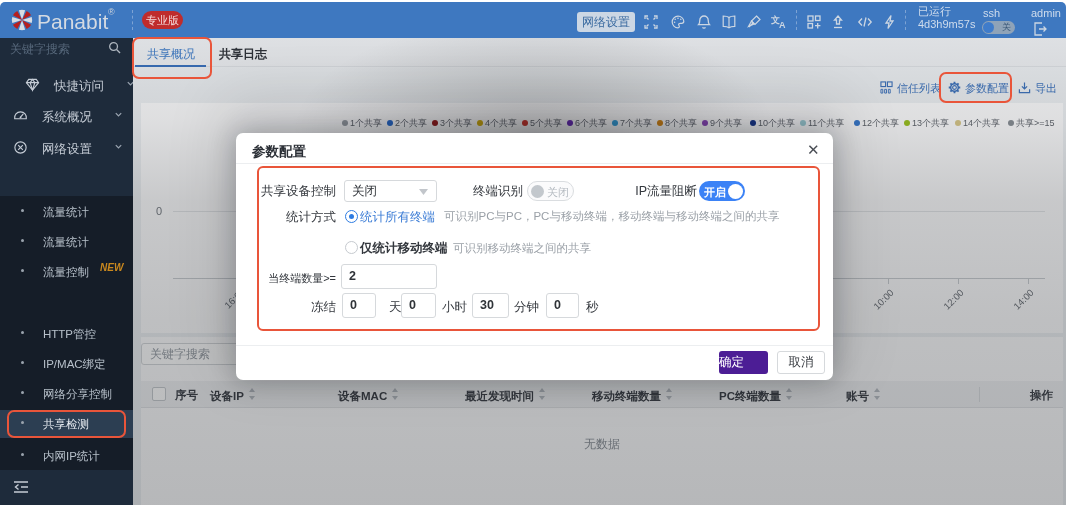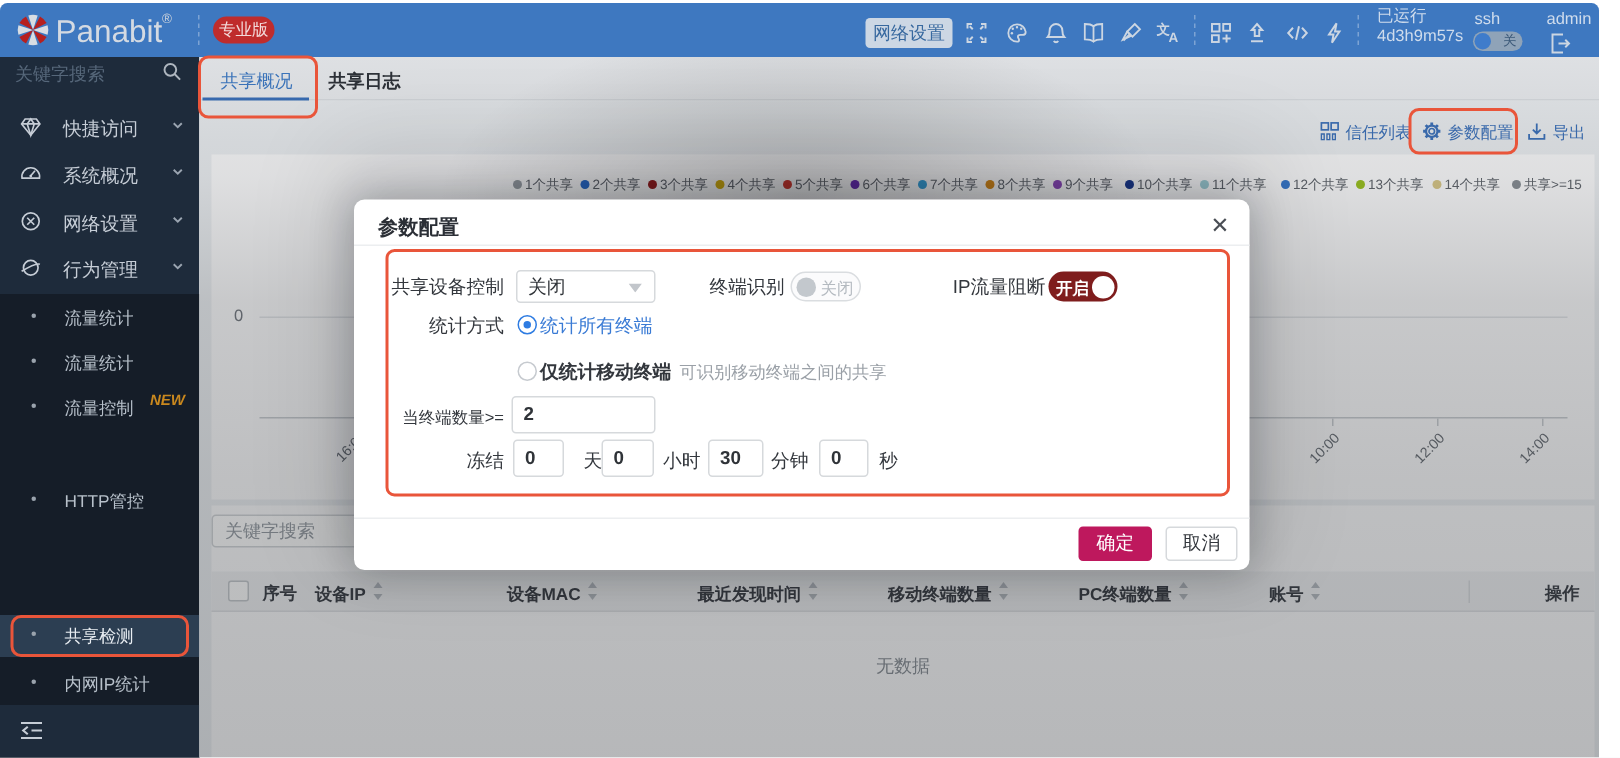--- a/index.html
+++ b/index.html
@@ -70,30 +70,30 @@
 
 #modal{position:absolute;left:236px;top:133px;width:597px;height:247px;background:#fff;border-radius:7px;z-index:100;
 box-shadow:0 0 26px 3px rgba(8,12,16,0.23),0 -20px 60px 15px rgba(8,12,16,0.10);}
 #mtitle{position:absolute;left:16px;top:10px;font-size:13.5px;font-weight:bold;color:#2b2f36;}
 #mclose{position:absolute;left:571px;top:8px;font-size:15px;color:#4a4e55;}
 #mhr{position:absolute;left:0;top:30px;width:597px;height:1px;background:#eceef0;}
 #fhr{position:absolute;left:0;top:212px;width:597px;height:1px;background:#eceef0;}
 .mlab{position:absolute;font-size:12.5px;color:#33373d;text-align:right;width:106px;}
 .minput{position:absolute;background:#fff;border:1px solid #d6d9dc;border-radius:3px;font-size:12.5px;color:#2f3338;padding-left:7px;line-height:20px;}
 .mgray{position:absolute;font-size:11.5px;color:#9aa0a7;}
-#btn-ok{position:absolute;left:483px;top:218px;width:49px;height:23px;background:#be185d;border-radius:3px;color:#fff;font-size:12.5px;text-align:center;line-height:23px;}
+#btn-ok{position:absolute;left:483px;top:218px;width:49px;height:23px;background:#4c1d95;border-radius:3px;color:#fff;font-size:12.5px;line-height:23px;}
 #btn-cancel{position:absolute;left:541px;top:218px;width:48px;height:23px;background:#fff;border:1px solid #d6d9dc;border-radius:3px;color:#33373d;font-size:12.5px;text-align:center;line-height:21px;}
 .mlab2{position:absolute;font-size:12.5px;color:#33373d;}
 .radio{position:absolute;width:13px;height:13px;border:1px solid #c6cacf;border-radius:50%;background:#fff;}
 .radio.on{border:1.5px solid #2e7ce2;}
 .radio.on::after{content:"";position:absolute;left:2.5px;top:2.5px;width:5px;height:5px;border-radius:50%;background:#2e7ce2;}
 #tog1{position:absolute;left:291px;top:48px;width:47px;height:20px;border:1px solid #dadde0;border-radius:10px;background:#fbfbfc;}
 #tog1 .k{position:absolute;left:2.5px;top:2.5px;width:13px;height:13px;border-radius:50%;background:#c3c8cd;}
 #tog1 .t{position:absolute;left:19px;top:3px;font-size:11px;color:#b4bac0;}
-#tog2{position:absolute;left:463px;top:48px;width:46px;height:20px;border-radius:10px;background:#7f1d1d;}
+#tog2{position:absolute;left:463px;top:48px;width:46px;height:20px;border-radius:10px;background:#3b82f6;}
 #tog2 .t{position:absolute;left:5px;top:3.5px;font-size:11px;color:#fff;font-weight:bold;}
 #tog2 .k{position:absolute;right:2.5px;top:2.5px;width:15px;height:15px;border-radius:50%;background:#fff;}
 
 .ann{position:absolute;border:2.5px solid #e9553a;border-radius:7px;z-index:200;pointer-events:none;}
 </style></head>
 <body>
 <div id="topbar">
   <svg id="logo" viewBox="0 0 24 24">
     <g transform="translate(12,12)">
       <path d="M0,0 L-3.4,-10.6 A11.2,11.2 0 0,1 3.4,-10.6 Z" fill="#d8dde3"></path>
@@ -192,21 +192,21 @@
     </div>
 </div>
 <div id="sidebar">
   <div id="sb-search">
       <span class="ph">关键字搜索</span>
       <svg width="13" height="13" viewBox="0 0 14 14" fill="none" stroke="#aeb6bf" stroke-width="1.4">
         <circle cx="6" cy="6" r="4.2"></circle>
         <path d="M9.2 9.2L13 13"></path>
       </svg>
     </div>
-  <div class="mitem" style="top:32px;">
+  <div class="mitem" style="top:32px;margin-left:12px;">
     <svg class="mico" viewBox="0 0 16 16" fill="none" stroke="#c6cdd6" stroke-width="1.2">
         <path d="M4 2.5h8l2.5 3.5L8 14 1.5 6z"></path>
         <path d="M1.5 6h13M5.5 6L8 2.5 10.5 6 8 14z"></path>
       </svg>
     <span class="mtx">快捷访问</span>
     <svg class="chev" viewBox="0 0 10 10" fill="none" stroke="#9aa4b0" stroke-width="1.4">
         <path d="M2 3.5l3 3 3-3"></path>
       </svg>
   </div>
   <div class="mitem" style="top:63px;padding-left:44px;">
@@ -223,47 +223,45 @@
   <div class="mitem" style="top:95px;">
     <svg class="mico" viewBox="0 0 16 16" fill="none" stroke="#c6cdd6" stroke-width="1.2">
         <circle cx="8" cy="8" r="6"></circle>
         <path d="M5.5 5.5l5 5M10.5 5.5l-5 5"></path>
       </svg>
     <span class="mtx">网络设置</span>
     <svg class="chev" viewBox="0 0 10 10" fill="none" stroke="#9aa4b0" stroke-width="1.4">
         <path d="M2 3.5l3 3 3-3"></path>
       </svg>
   </div>
-  <div class="mitem" style="top:126px;">
-    <svg class="mico" viewBox="0 0 16 16" fill="none" stroke="#c6cdd6" stroke-width="1.2">
-        <circle cx="8" cy="8" r="5.2"></circle>
-        <path d="M1.5 10.5C4 9 12 4.5 14.5 5.5"></path>
-      </svg>
-    <span class="mtx">行为管理</span>
-    <svg class="chev" viewBox="0 0 10 10" fill="none" stroke="#9aa4b0" stroke-width="1.4">
-        <path d="M2 3.5l3 3 3-3"></path>
-      </svg>
-  </div>
   <div id="submenu">
     <div class="sitem" style="top:1px;">
         <span class="dot"></span>
         <span class="stx">流量统计</span>
       </div>
     <div class="sitem" style="top:31px;">
         <span class="dot"></span>
         <span class="stx">流量统计</span>
       </div>
     <div class="sitem" style="top:61px;">
         <span class="dot"></span>
         <span class="stx">流量控制</span>
         <span class="newb">NEW</span>
       </div>
     <div class="sitem" style="top:123px;">
         <span class="dot"></span>
         <span class="stx">HTTP管控</span>
+      </div>
+    <div class="sitem" style="top:153px;">
+        <span class="dot"></span>
+        <span class="stx">IP/MAC绑定</span>
+      </div>
+    <div class="sitem" style="top:183px;">
+        <span class="dot"></span>
+        <span class="stx">网络分享控制</span>
       </div>
     <div class="sitem" id="sel-item" style="top:214px;height:28px;">
         <span class="dot" style="top:11px;"></span>
         <span class="stx" style="top:7px;">共享检测</span>
       </div>
     <div class="sitem" style="top:245px;">
         <span class="dot"></span>
         <span class="stx">内网IP统计</span>
       </div>
   </div>
@@ -391,20 +389,21 @@
       <span class="t">关闭</span>
     </div>
   <div class="mlab" style="left:351px;top:50px;width:110px;">IP流量阻断</div>
   <div id="tog2">
       <span class="t">开启</span>
       <span class="k"></span>
     </div>
   <div class="mlab" style="left:-6px;top:76px;">统计方式</div>
   <span class="radio on" style="left:109px;top:77px;"></span>
   <div style="position:absolute;left:124px;top:76px;font-size:12.5px;color:#3a7bd5;">统计所有终端</div>
+  <div class="mgray" style="left:208px;top:76px;">可识别PC与PC，PC与移动终端，移动终端与移动终端之间的共享</div>
   <span class="radio" style="left:109px;top:108px;"></span>
   <div style="position:absolute;left:124px;top:107px;font-size:12.5px;color:#33373d;font-weight:bold;">仅统计移动终端</div>
   <div class="mgray" style="left:217px;top:108px;">可识别移动终端之间的共享</div>
   <div class="mlab" style="left:-6px;top:138px;font-size:11px;">当终端数量&gt;=</div>
   <div class="minput" style="left:105px;top:131px;width:96px;height:25px;font-weight:bold;line-height:23px;">2</div>
   <div class="mlab" style="left:-6px;top:166px;">冻结</div>
   <div class="minput" style="left:106px;top:160px;width:34px;height:25px;font-weight:bold;line-height:23px;">0</div>
   <div class="mlab2" style="left:153px;top:166px;">天</div>
   <div class="minput" style="left:165px;top:160px;width:35px;height:25px;font-weight:bold;line-height:23px;">0</div>
   <div class="mlab2" style="left:206px;top:166px;">小时</div>

